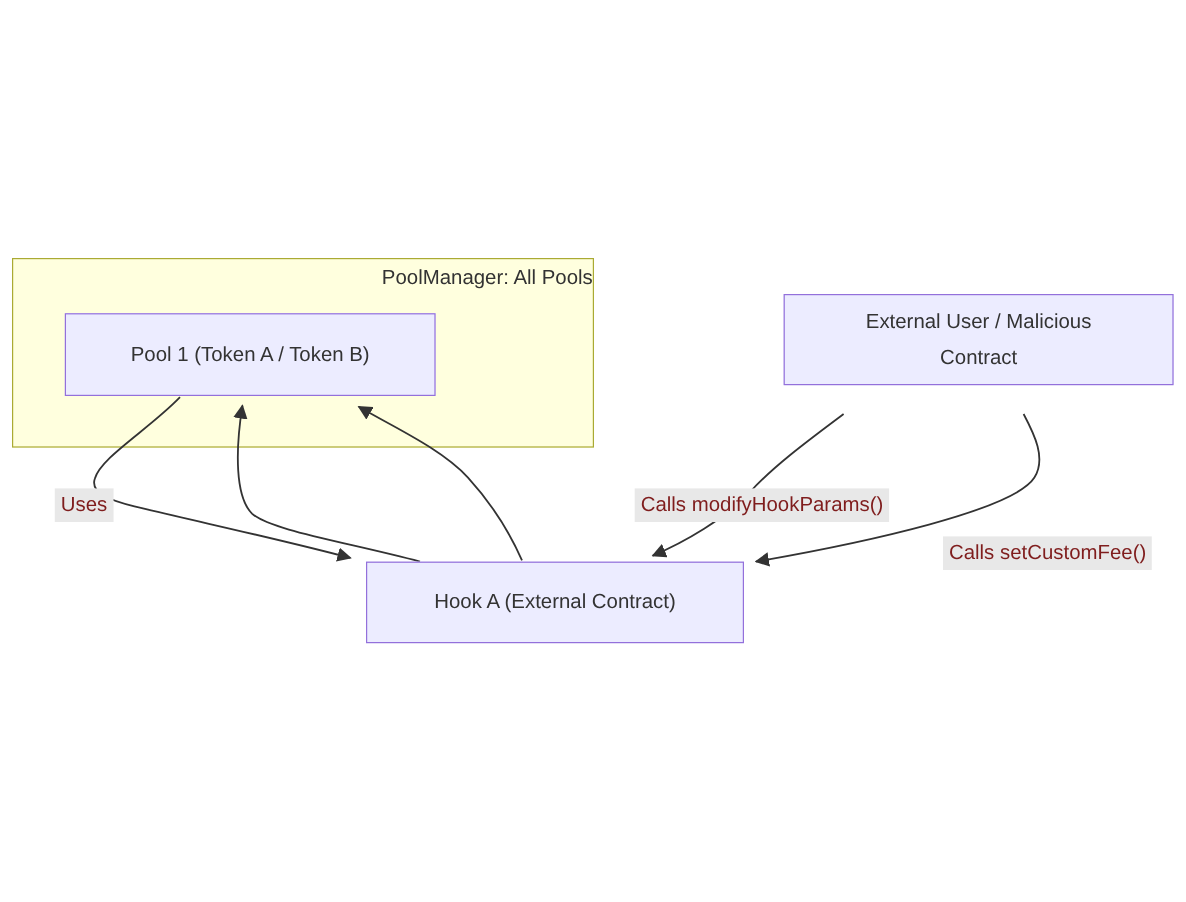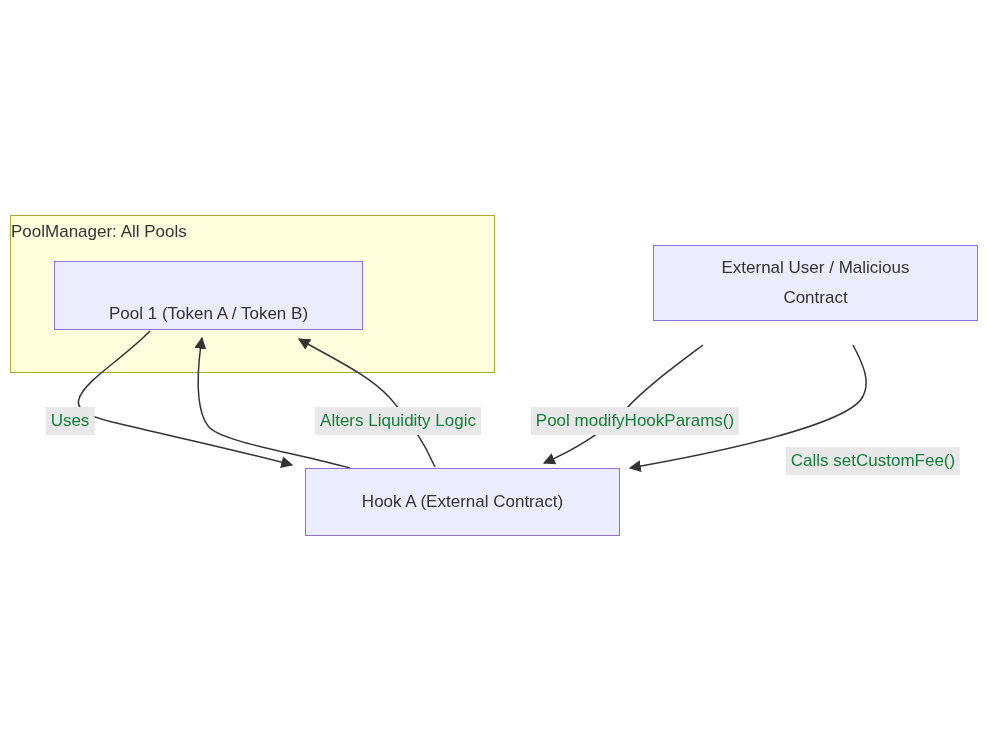--- a/index.html
+++ b/index.html
@@ -31,21 +31,21 @@
     height: 158px;
     background: #ffffde;
     border: 1px solid #aaaa33;
     box-sizing: border-box;
   }
   .cluster-title {
     position: absolute;
     left: 0;
     top: 6px;
     width: 100%;
-    text-align: left;
+    text-align: right;
     font-size: 17px;
     color: #333333;
   }
   .node {
     position: absolute;
     background: #ECECFF;
     border: 1.5px solid #9370DB;
     box-sizing: border-box;
     display: flex;
     align-items: center;
@@ -53,21 +53,20 @@
     text-align: center;
     font-size: 17px;
     color: #333333;
     line-height: 30px;
   }
   .node-pool1 {
     left: 54px;
     top: 261px;
     width: 309px;
     height: 69px;
-    align-items: flex-end;
   }
   .node-external {
     left: 653px;
     top: 245px;
     width: 325px;
     height: 76px;
   }
   .node-external .node-label {
     display: inline-block;
     max-width: 240px;
@@ -77,21 +76,21 @@
     top: 468px;
     width: 315px;
     height: 68px;
     text-align: center;
   }
   .edge-label {
     position: absolute;
     top: 421px;
     transform: translate(-50%, -50%);
     background: #e8e8e8;
-    color: #15803d;
+    color: #7f1d1d;
     font-size: 17px;
     line-height: 24px;
     padding: 2px 5px;
     white-space: nowrap;
   }
   .edge-label-uses   { left: 70px; }
   .edge-label-updates{ left: 195px; }
   .edge-label-alters { left: 398px; }
   .edge-label-modify { left: 635px; }
   .edge-label-setfee { left: 873px; margin-top: 40px; }
@@ -114,22 +113,21 @@
     <g fill="none" stroke="#333333" stroke-width="1.5">
       <path d="M 150,331 C 124,358 84,381 79,399 C 75,411 92,417 112,422 C 175,437 240,451 292,465" marker-end="url(#arrow)"></path>
       <path d="M 350,468 C 290,452 225,442 210,428 C 196,414 196,376 202,338" marker-end="url(#arrow)"></path>
       <path d="M 435,467 C 424,442 410,420 390,398 C 368,374 328,356 299,339" marker-end="url(#arrow)"></path>
       <path d="M 703,345 C 675,366 645,388 625,410 C 605,432 570,452 544,463" marker-end="url(#arrow)"></path>
       <path d="M 853,345 C 862,362 872,382 862,398 C 845,425 722,452 630,468" marker-end="url(#arrow)"></path>
     </g>
   </svg>
 
   <div class="edge-label edge-label-uses">Uses</div>
-  <div class="edge-label edge-label-alters">Alters Liquidity Logic</div>
-  <div class="edge-label edge-label-modify">Pool modifyHookParams()</div>
+  <div class="edge-label edge-label-modify">Calls modifyHookParams()</div>
   <div class="edge-label edge-label-setfee">Calls setCustomFee()</div>
 
   <div class="node node-pool1">
     <span class="node-label">Pool 1 (Token A / Token B)</span>
   </div>
 
   <div class="node node-external">
     <span class="node-label">External User / Malicious Contract</span>
   </div>
 

